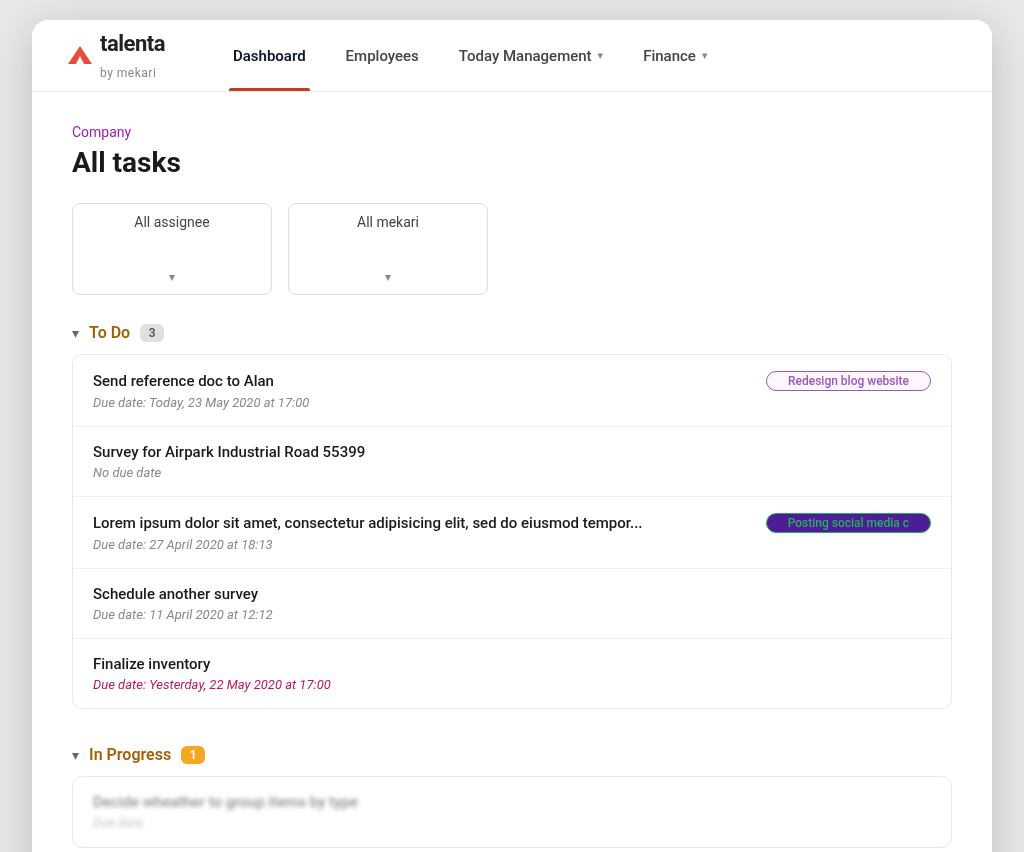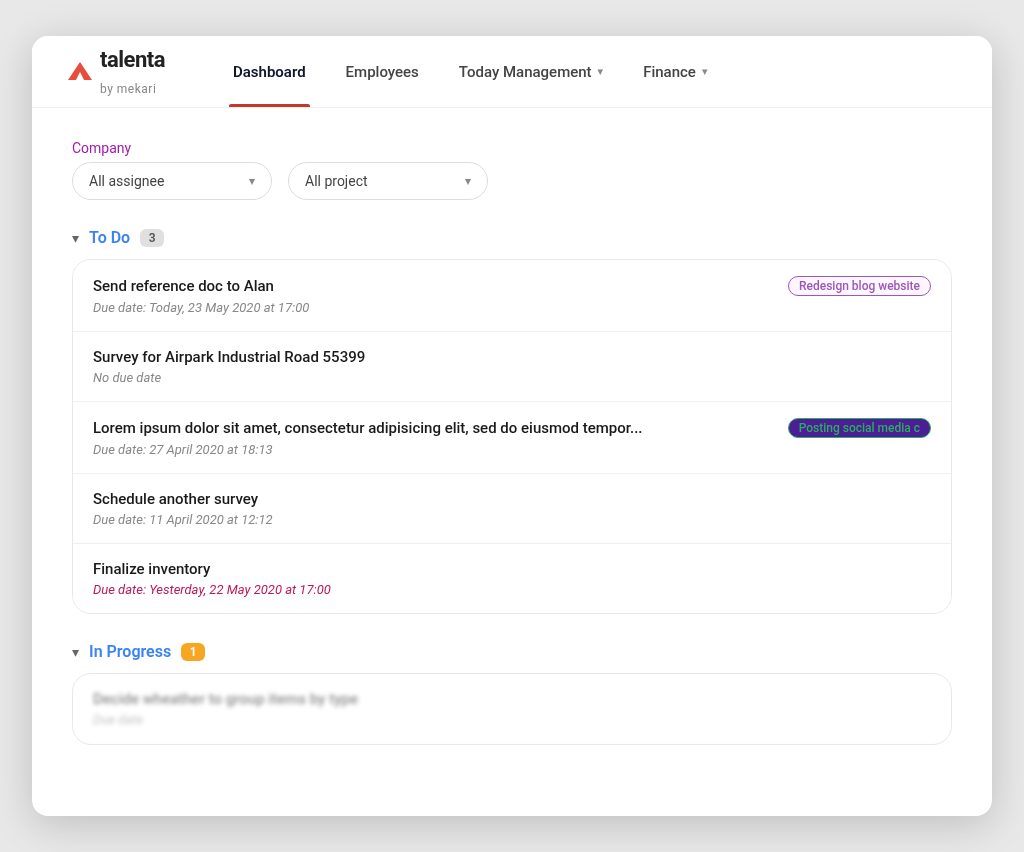--- a/index.html
+++ b/index.html
@@ -116,70 +116,71 @@
     .filters-row {
       display: flex;
       gap: 16px;
       margin-bottom: 28px;
     }
     .filter-select {
       display: flex;
       align-items: center;
       justify-content: space-between;
       border: 1.5px solid #ddd;
-      border-radius: 19px;
+      border-radius: 8px;
       padding: 10px 16px;
       font-size: 14px;
       color: #444;
       cursor: pointer;
       background: #fff;
       min-width: 200px;
       gap: 40px;
+      flex-direction: column;
     }
     .filter-select .caret-icon {
       color: #888;
       font-size: 12px;
     }
     
     .section-header {
       display: flex;
       align-items: center;
       gap: 10px;
       margin-bottom: 12px;
       cursor: pointer;
     }
     .section-chevron {
       color: #666;
       font-size: 14px;
     }
     .section-title {
       font-size: 16px;
       font-weight: 600;
-      color: #3b82f6;
+      color: #a16207;
     }
     .section-badge {
       background: #e0e0e0;
       color: #555;
       font-size: 12px;
       font-weight: 600;
       border-radius: 6px;
       padding: 2px 8px;
       min-width: 24px;
       text-align: center;
     }
     .section-badge.orange {
       background: #f5a623;
       color: #fff;
     }
     
     .task-list {
       border: 1.5px solid #e8e8e8;
-      border-radius: 19px;
+      border-radius: 10px;
       overflow: hidden;
-      margin-bottom: 28px;
+      margin-bottom: 36px;
     }
     .task-item {
       padding: 16px 20px;
       border-bottom: 1px solid #f0f0f0;
       background: #fff;
     }
     .task-item:last-child {
       border-bottom: none;
     }
     .task-item-top {
@@ -195,21 +196,21 @@
       flex: 1;
       white-space: nowrap;
       overflow: hidden;
       text-overflow: ellipsis;
     }
     .task-tag {
       font-size: 12px;
       font-weight: 500;
       border: 1.5px solid;
       border-radius: 20px;
-      padding: 2px 10px;
+      padding: 2px 21px;
       white-space: nowrap;
       flex-shrink: 0;
     }
     .task-tag.purple {
       color: #9b59b6;
       border-color: #9b59b6;
       background: #fdf5ff;
     }
     .task-tag.green {
       color: #27ae60;
@@ -275,28 +276,29 @@
       </div>
       <div class="nav-item">
         <span>Finance</span>
         <span class="caret">▾</span>
       </div>
     </div>
   </nav>
 
   <div class="main-content">
     <div class="breadcrumb">Company</div>
+    <h1 class="page-title">All tasks</h1>
 
     <div class="filters-row">
       <div class="filter-select">
         <span>All assignee</span>
         <span class="caret-icon">▾</span>
       </div>
       <div class="filter-select">
-        <span>All project</span>
+        <span>All mekari</span>
         <span class="caret-icon">▾</span>
       </div>
     </div>
 
     <div class="section-header">
       <span class="section-chevron">▾</span>
       <span class="section-title">To Do</span>
       <span class="section-badge">3</span>
     </div>
 

